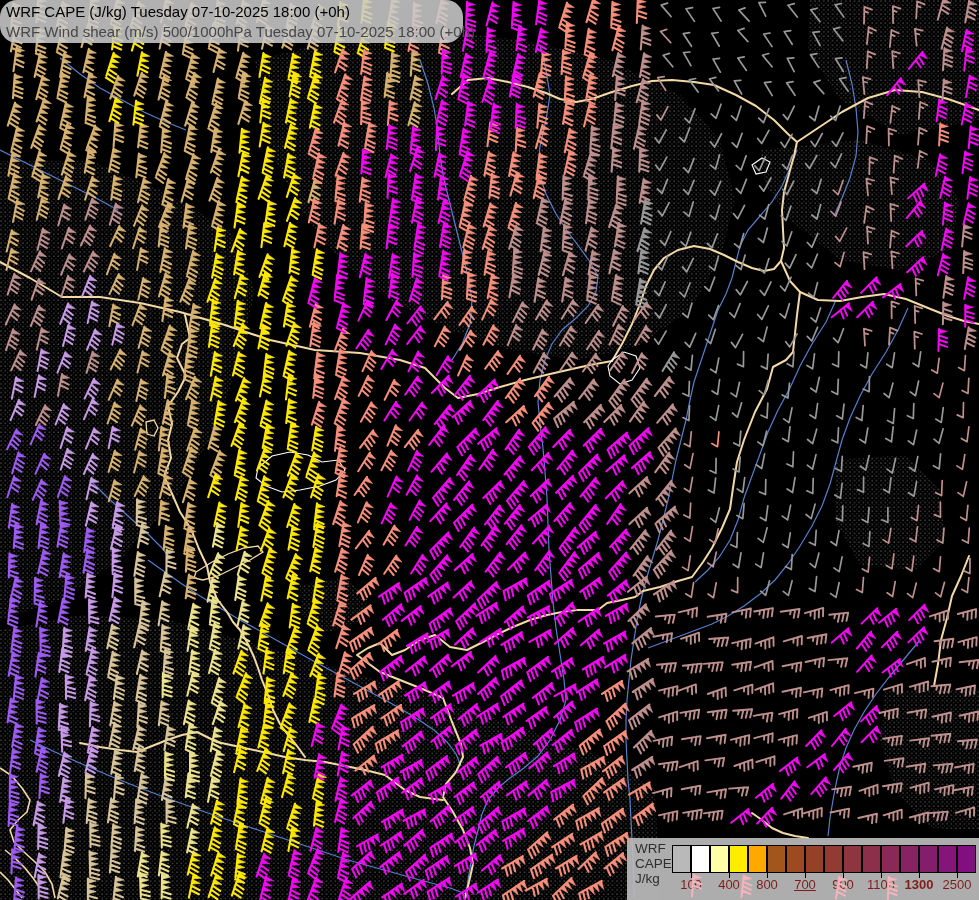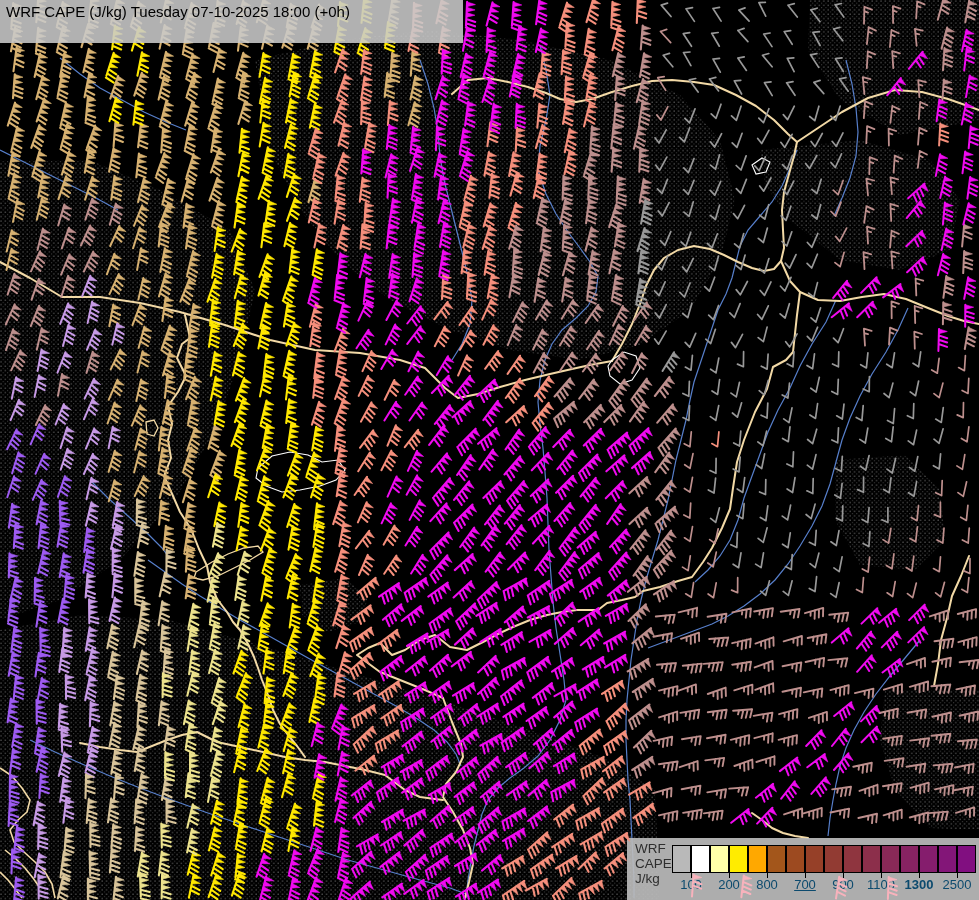--- a/index.html
+++ b/index.html
@@ -2,29 +2,29 @@
 <html><head>
 <meta charset="utf-8">
 <style>
   html,body{margin:0;padding:0;background:#222;}
   .stage{position:relative;width:979px;height:900px;background:#000;overflow:hidden;
          font-family:"Liberation Sans",sans-serif;}
   svg.layer{position:absolute;left:0;top:0;}
   #base-layer{z-index:5;}
   #barb-layer{z-index:20;}
   .titlebar{position:absolute;left:0;top:0;width:463px;height:43px;
-            background:rgba(202,202,202,.88);padding:2px 1px 0 6px;box-sizing:border-box;z-index:30;}
+            background:rgba(202,202,202,.88);padding:2px 1px 0 6px;box-sizing:border-box;z-index:30;border-radius:17px;}
   .titlebar .l1{font-size:15px;color:#000;line-height:20px;white-space:nowrap;}
   .titlebar .l2{font-size:15px;color:#474747;line-height:20px;white-space:nowrap;}
   .legend{position:absolute;left:627px;top:838px;width:352px;height:78px;
           background:rgba(188,188,188,.92);z-index:10;}
   .legend-title{position:absolute;left:8px;top:3px;font-size:13.5px;color:#2e2e2e;line-height:15px;}
   .lbox{position:absolute;top:7px;width:19px;height:28px;border:1px solid #000;box-sizing:border-box;}
   .ltick{position:absolute;top:35px;width:1px;height:5px;background:#000;}
-  .llab{position:absolute;top:39px;font-size:13px;color:#0c4a6e;transform:translateX(-50%);}
+  .llab{position:absolute;top:39px;font-size:13px;color:#7f1d1d;transform:translateX(-50%);}
 </style>
 </head>
 <body>
 
 <div class="stage">
   <svg id="base-layer" class="layer" width="979" height="900" viewBox="0 0 979 900">
     <defs>
       <pattern id="dots" width="4.4" height="4.4" patternUnits="userSpaceOnUse">
         <circle cx="1" cy="1" r="0.75" fill="#8f8f8f"></circle>
         <circle cx="3.2" cy="3.2" r="0.6" fill="#7e7e7e"></circle>
@@ -105,21 +105,21 @@
         <div class="lbox" style="left: 254px; background: rgb(137, 41, 87);"></div>
         <div class="lbox" style="left: 273px; background: rgb(135, 35, 98);"></div>
         <div class="lbox" style="left: 292px; background: rgb(133, 29, 109);"></div>
         <div class="lbox" style="left: 311px; background: rgb(131, 22, 120);"></div>
         <div class="lbox" style="left: 330px; background: rgb(129, 15, 128);"></div>
       </div>
     <div id="legend-ticks">
         <div class="ltick" style="left: 64px;"></div>
         <span class="llab" style="left: 64px;">100</span>
         <div class="ltick" style="left: 102px;"></div>
-        <span class="llab" style="left: 102px;">200</span>
+        <span class="llab" style="left: 102px;">400</span>
         <div class="ltick" style="left: 140px;"></div>
         <span class="llab" style="left: 140px;">800</span>
         <div class="ltick" style="left: 178px;"></div>
         <span class="llab" style="left: 178px; text-decoration: underline;">700</span>
         <div class="ltick" style="left: 216px;"></div>
         <span class="llab" style="left: 216px;">900</span>
         <div class="ltick" style="left: 254px;"></div>
         <span class="llab" style="left: 254px;">1100</span>
         <div class="ltick" style="left: 292px;"></div>
         <span class="llab" style="left: 292px; font-weight: bold;">1300</span>
@@ -213,14 +213,15 @@
         <path d="M655.8,616.5L674.7,614.6M674.7,614.6L672.9,622.8M670.4,615L668.6,623.3M666,615.5L665,619.6M678.6,612.3L697.1,607.8M697.1,607.8L696.5,616.2M692.9,608.9L692.2,617.3M688.6,609.9L688.2,614.1M707.6,616.8L726.4,613.8M726.4,613.8L725.1,622.1M722.1,614.5L720.8,622.8M717.8,615.2L717.1,619.4M732.4,612.4L750.9,608.5M750.9,608.5L750.1,616.8M746.7,609.4L745.8,617.7M742.4,610.3L741.9,614.5M754.2,611.5L772.9,608.1M772.9,608.1L771.8,616.4M768.7,608.9L767.5,617.2M764.4,609.6L763.2,618M760.1,610.4L759.4,614.6M780.7,611.7L799.5,609M799.5,609L798,617.3M795.2,609.6L793.7,617.9M790.9,610.3L790.1,614.4M805,613.2L823.2,607.9M823.2,607.9L823,616.3M819,609.1L818.8,617.5M814.9,610.3L814.6,618.7M810.7,611.6L810.5,615.8M829.3,614.8L848.2,612.6M848.2,612.6L846.5,620.8M843.9,613.1L842.2,621.3M839.5,613.6L837.9,621.8M835.2,614.1L834.3,618.2M929.8,616.4L947.9,610.5M947.9,610.5L947.9,618.9M943.8,611.9L943.8,620.3M939.6,613.2L939.7,621.6M935.5,614.6L935.4,618.8M957.8,614L976.1,609.1M976.1,609.1L975.7,617.5M971.9,610.2L971.5,618.6M967.7,611.3L967.3,619.7M963.5,612.4L963.2,616.7M653.4,636.7L672,633.2M672,633.2L671,641.5M667.8,634L666.7,642.3M663.5,634.8L662.8,639M681,638.8L699,632.7M699,632.7L699.1,641.1M694.8,634.1L695,642.5M690.7,635.5L690.8,643.9M686.6,636.9L686.6,641.1M709.2,639L728.2,637.5M728.2,637.5L726.2,645.7M723.8,637.9L721.8,646.1M719.5,638.2L717.5,646.4M715.2,638.5L714.1,642.6M732.2,643.2L750.7,638.8M750.7,638.8L750,647.2M746.5,639.8L745.8,648.2M742.3,640.8L741.6,649.2M738,641.8L737.6,646M755.5,643.6L773.4,637.3M773.4,637.3L773.6,645.7M769.3,638.8L769.5,647.2M765.2,640.2L765.4,648.6M761.1,641.7L761.1,645.9M783.7,641.4L801.9,636M801.9,636L801.7,644.4M797.7,637.2L797.5,645.6M793.6,638.4L793.4,642.7M807.7,638L826.4,634.3M826.4,634.3L825.4,642.7M822.1,635.2L821.1,643.5M817.8,636L816.8,644.3M813.6,636.8L813,641M934.5,641.3L953.4,638.8M953.4,638.8L951.8,647.1M949.1,639.4L947.5,647.7M944.8,640L943.2,648.3M940.4,640.5L939.6,644.7M958.4,642.2L976.7,637.1M976.7,637.1L976.3,645.5M972.5,638.3L972.1,646.7M968.3,639.5L967.9,647.9M964.1,640.6L963.8,644.9M657,664.8L675.9,663M675.9,663L674,671.2M671.5,663.4L669.7,671.6M667.2,663.8L665.4,672M662.9,664.2L661.9,668.3M682.8,665.7L701.7,663.6M701.7,663.6L700,671.8M697.3,664L695.7,672.3M693,664.5L691.3,672.8M688.7,665L687.8,669.1M703.8,663.9L722.7,662.1M722.7,662.1L720.9,670.3M718.4,662.5L716.5,670.7M714.1,662.9L712.2,671.1M709.8,663.3L708.7,667.4M732.2,664.7L751,661.7M751,661.7L749.7,670M746.7,662.3L745.4,670.7M742.4,663L741.1,671.3M738.1,663.7L737.4,667.9M754.7,667.4L772.5,661M772.5,661L772.8,669.4M768.4,662.4L768.7,670.9M764.4,663.9L764.4,668.2M782.6,666.2L801.3,662.4M801.3,662.4L800.3,670.7M797,663.3L796.1,671.6M792.7,664.1L792.2,668.3M805.6,662L824.1,657.9M824.1,657.9L823.3,666.3M819.9,658.8L819,667.2M815.6,659.8L815.1,664M828.4,660.1L847.3,658.3M847.3,658.3L845.4,666.5M842.9,658.7L841.1,666.9M838.6,659.1L837.6,663.2M907,664.1L924.9,658M924.9,658L925.1,666.4M920.8,659.4L920.9,667.8M916.7,660.8L916.7,665M932.4,661.8L950.9,657.8M950.9,657.8L950.1,666.2M946.7,658.7L945.8,667.1M942.4,659.6L941.9,663.8M959.6,662.2L978.5,660M978.5,660L976.9,668.2M974.2,660.5L972.5,668.7M969.9,661L968.9,665.1M659,690.6L677.5,686.2M677.5,686.2L676.8,694.6M673.3,687.2L672.6,695.6M669.1,688.2L668.4,696.6M664.8,689.2L664.4,693.4M678,690.9L695.9,684.4M695.9,684.4L696.1,692.8M691.8,685.9L692.1,694.3M687.7,687.4L687.7,691.6M707.8,694L725.6,687.6M725.6,687.6L725.9,696M721.6,689.1L721.8,697.5M717.5,690.6L717.7,699M713.4,692L713.4,696.3M734.3,690.4L752.4,684.7M752.4,684.7L752.3,693.1M748.3,686L748.2,694.4M744.1,687.3L744,691.5M755.3,689.8L773.1,683.3M773.1,683.3L773.4,691.7M769,684.8L769.3,693.2M765,686.2L765.2,694.6M760.9,687.7L760.9,692M782.5,691.8L801,687.7M801,687.7L800.2,696.1M796.8,688.6L796,697M792.6,689.6L792.1,693.8M803.8,692.4L822.3,688.4M822.3,688.4L821.5,696.8M818.1,689.4L817.2,697.7M813.8,690.3L813.3,694.5M830.4,690.1L848.7,685.1M848.7,685.1L848.3,693.5M844.5,686.2L844.1,694.6M840.3,687.4L839.9,695.8M836.1,688.5L835.8,692.7M854.9,693.1L873.4,688.6M873.4,688.6L872.7,696.9M869.2,689.6L868.5,698M864.9,690.6L864.5,694.8M883.9,689.6L902,684.1M902,684.1L901.9,692.5M897.9,685.3L897.7,693.8M893.7,686.6L893.5,690.8M909.8,686.8L928.1,681.5M928.1,681.5L927.8,689.9M923.9,682.7L923.6,691.1M919.7,683.9L919.5,692.3M915.6,685.1L915.3,689.4M931.4,686.2L950.3,684.5M950.3,684.5L948.4,692.7M946,684.9L944.1,693.1M941.6,685.3L939.8,693.5M937.3,685.7L936.3,689.8M956.4,689.4L975,685.5M975,685.5L974.1,693.8M970.8,686.4L969.9,694.7M966.5,687.3L965.6,695.7M962.3,688.2L961.7,692.4M659.1,717.4L677.2,711.6M677.2,711.6L677.2,720.1M673.1,713L673,721.4M668.9,714.3L668.9,722.7M664.8,715.6L664.7,719.8M680.4,712.9L699.2,709.7M699.2,709.7L697.9,718.1M694.9,710.5L693.7,718.8M690.6,711.2L689.4,719.5M686.3,711.9L685.6,716.1M707.8,712.3L726.6,709.8M726.6,709.8L725.1,718.1M722.3,710.4L720.8,718.6M718,710.9L716.5,719.2M713.7,711.5L712.9,715.6M733.1,710.8L752.1,709.3M752.1,709.3L750.1,717.4M747.7,709.6L745.8,717.8M743.4,710L741.5,718.1M739.1,710.3L738,714.4M753.7,715.9L772.4,712.6M772.4,712.6L771.2,721M768.1,713.4L766.9,721.7M763.8,714.1L763.1,718.3M779.1,714.2L797.4,709.1M797.4,709.1L797,717.6M793.2,710.3L792.8,718.7M789,711.5L788.6,719.9M784.8,712.6L784.5,716.9M808.9,717.9L826.9,711.9M826.9,711.9L827,720.3M822.8,713.2L822.9,721.7M818.7,714.6L818.8,723M814.6,716L814.5,720.3M879.4,713L897.9,708.6M897.9,708.6L897.2,717M893.7,709.6L893,718M889.4,710.6L888.8,719M885.2,711.6L884.8,715.9M907.5,712.7L926.2,709.4M926.2,709.4L925.1,717.7M922,710.1L920.8,718.5M917.7,710.9L917,715.1M932.4,716.7L951,712.5M951,712.5L950.2,720.8M946.7,713.4L946,721.8M942.5,714.4L941.7,722.8M938.3,715.3L937.8,719.6M959.6,715.8L978.1,711.5M978.1,711.5L977.4,719.9M973.9,712.5L973.1,720.9M969.6,713.5L968.9,721.8M965.4,714.4L964.9,718.7M653.6,740.9L672.2,736.7M672.2,736.7L671.4,745.1M667.9,737.7L667.1,746M663.7,738.6L662.9,747M659.4,739.6L658.9,743.8M681.9,739.2L700.7,736.1M700.7,736.1L699.4,744.4M696.4,736.8L695.1,745.2M692.1,737.6L691.4,741.7M707,738.2L725.6,734.7M725.6,734.7L724.6,743M721.4,735.5L720.3,743.8M717.1,736.3L716.5,740.5M730.8,739.8L749.3,735.2M749.3,735.2L748.7,743.6M745,736.3L744.4,744.7M740.8,737.3L740.2,745.7M736.6,738.4L736.2,742.6M754.4,738.2L772.7,733.3M772.7,733.3L772.3,741.7M768.5,734.4L768.1,742.8M764.3,735.6L764,739.8M778.6,739.8L797,735.1M797,735.1L796.5,743.5M792.8,736.2L792.3,744.6M788.6,737.3L788.1,745.7M784.4,738.3L784,742.5M883.2,738.8L901.9,735.9M901.9,735.9L900.6,744.2M897.6,736.6L896.3,744.9M893.4,737.2L892,745.5M889.1,737.9L888.3,742.1M910.2,740.6L929.1,738.2M929.1,738.2L927.5,746.4M924.7,738.7L923.2,747M920.4,739.3L919.6,743.4M931.5,735.7L950.4,733.8M950.4,733.8L948.6,742M946,734.2L944.3,742.4M941.7,734.6L939.9,742.9M937.4,735.1L936.4,739.2M957.9,741.2L976.8,739.5M976.8,739.5L974.9,747.7M972.5,739.9L970.6,748.1M968.2,740.3L966.3,748.5M963.8,740.7L962.8,744.8M658.8,764.2L677.6,761.5M677.6,761.5L676.1,769.8M673.3,762.1L671.8,770.4M669,762.8L667.5,771M664.7,763.4L663.9,767.5M679.7,767.2L697.6,761.1M697.6,761.1L697.8,769.5M693.5,762.5L693.7,770.9M689.4,763.9L689.4,768.1M705.3,760.4L724.1,757.9M724.1,757.9L722.6,766.1M719.8,758.4L718.3,766.7M715.5,759L714.6,763.2M734.4,766L752.3,759.6M752.3,759.6L752.6,768M748.2,761.1L748.5,769.5M744.1,762.5L744.4,770.9M740,764L740.1,768.2M756.4,762L774.5,756.3M774.5,756.3L774.4,764.7M770.4,757.6L770.3,766M766.2,758.9L766.1,763.1M853.3,766.8L871.8,762.7M871.8,762.7L871,771M867.6,763.6L866.8,772M863.3,764.6L862.5,772.9M859.1,765.5L858.6,769.7M884.7,760.9L903.5,758.2M903.5,758.2L902.1,766.5M899.2,758.8L897.8,767.1M894.9,759.4L894.1,763.6M906.5,766.7L925.3,763.7M925.3,763.7L924,772M921,764.4L919.7,772.7M916.7,765.1L915.9,769.3M933.6,765.4L952.5,763.7M952.5,763.7L950.6,771.9M948.2,764.1L946.3,772.3M943.8,764.5L942,772.7M939.5,764.8L938.5,769M955,767.5L973.7,763.9M973.7,763.9L972.6,772.3M969.4,764.7L968.4,773.1M965.2,765.5L964.5,769.7M653.2,793.1L671.5,788M671.5,788L671.1,796.4M667.3,789.1L666.9,797.5M663.1,790.3L662.8,794.5M681.7,789.3L700.4,785.6M700.4,785.6L699.4,793.9M696.1,786.4L695.1,794.8M691.9,787.3L691.3,791.5M707.3,792.4L726,789.3M726,789.3L724.8,797.6M721.7,790L720.5,798.3M717.4,790.7L716.7,794.9M729.2,788.6L748.1,787.2M748.1,787.2L746.1,795.3M743.8,787.5L741.8,795.7M739.4,787.8L738.3,791.9M832.2,789.4L851,786.8M851,786.8L849.5,795.1M846.7,787.4L845.2,795.7M842.4,788L840.9,796.3M838.1,788.6L837.2,792.7M859.5,790.9L877.5,784.8M877.5,784.8L877.6,793.2M873.4,786.2L873.5,794.6M869.3,787.6L869.4,796M865.2,789L865.2,793.2M882.9,786.2L901.7,783.1M901.7,783.1L900.4,791.4M897.4,783.8L896.2,792.1M893.1,784.5L891.9,792.8M888.8,785.2L888.1,789.4M910.5,787.9L928.7,782.7M928.7,782.7L928.4,791.1M924.5,783.9L924.2,792.3M920.4,785.1L920.1,793.5M916.2,786.3L915.9,790.5M935,789.4L953.5,785.1M953.5,785.1L952.8,793.4M949.2,786L948.5,794.4M945,787L944.3,795.4M940.8,788L940.3,792.2M954.2,790.2L972.9,786.7M972.9,786.7L971.8,795M968.6,787.5L967.6,795.8M964.4,788.3L963.7,792.5M658.9,815.4L677.4,811.1M677.4,811.1L676.7,819.5M673.1,812.1L672.4,820.5M668.9,813.1L668.2,821.5M664.7,814.1L664.2,818.3M683.1,812.9L701.8,809.7M701.8,809.7L700.6,818.1M697.5,810.5L696.3,818.8M693.2,811.2L692,819.5M689,811.9L688.3,816.1M703.9,813.4L722.6,810.6M722.6,810.6L721.3,818.9M718.3,811.2L717,819.5M714.1,811.9L712.7,820.2M709.8,812.5L709,816.7M784.1,814.4L802.1,808.5M802.1,808.5L802.2,816.9M798,809.8L798,818.2M793.9,811.2L793.8,815.4M803.6,813.3L821.8,807.9M821.8,807.9L821.6,816.3M817.6,809.2L817.4,817.6M813.5,810.4L813.2,818.8M809.3,811.6L809.1,815.9M830.5,812.5L849.1,808.6M849.1,808.6L848.2,817M844.8,809.5L843.9,817.9M840.6,810.4L840,814.6M858.4,818L877,813.8M877,813.8L876.2,822.2M872.7,814.8L872,823.1M868.5,815.7L868,819.9M883.6,815.3L901.7,809.6M901.7,809.6L901.7,818M897.6,810.9L897.5,819.3M893.4,812.2L893.4,820.6M889.3,813.5L889.2,817.8M909.8,817.5L928.1,812.5M928.1,812.5L927.7,820.9M923.9,813.6L923.5,822M919.7,814.8L919.3,823.2M915.5,815.9L915.3,820.1M928.8,813.1L947.8,811.6M947.8,811.6L945.8,819.7M943.4,811.9L941.5,820.1M939.1,812.3L937.2,820.5M934.8,812.6L933.7,816.7M956,812.9L974.2,807.4M974.2,807.4L974,815.8M970,808.7L969.9,817.1M965.9,809.9L965.7,814.2" stroke="#bd8f8d" fill="none" stroke-width="1.9" stroke-linecap="round"></path>
       </g>
       <g>
         <path d="M692,896.5L693.6,874.5M693.1,881L701.4,884.2M692.8,885.4L701.1,888.6M741.4,897.2L743.8,875.4M743.1,881.8L751.3,885.3M742.6,886.1L750.8,889.7M742.1,890.5L750.3,894M836,898.5L839.2,876.7M838.2,883.1L846.3,887M837.6,887.4L845.6,891.3M837,891.7L845,895.6M887.9,898.9L888.7,876.9M888.5,883.4L896.9,886.3M888.3,887.8L896.7,890.7M888.2,892.1L896.6,895" stroke="#f8b2bc" fill="none" stroke-width="2" stroke-linecap="round"></path>
         <path d="M693.6,874.5L701.8,877.5L693.2,879.3ZM743.8,875.4L751.9,878.7L743.3,880.1ZM839.2,876.7L847.1,880.3L838.5,881.5ZM888.7,876.9L897,879.6L888.5,881.7Z" fill="#f8b2bc" stroke="#f8b2bc" stroke-width="0.6"></path>
       </g>
     </svg>
 
   <div class="titlebar">
     <div class="l1">WRF CAPE (J/kg) Tuesday 07-10-2025 18:00 (+0h)</div>
+    <div class="l2">WRF Wind shear (m/s) 500/1000hPa Tuesday 07-10-2025 18:00 (+0h)</div>
   </div>
 </div>
 
 </body></html>

